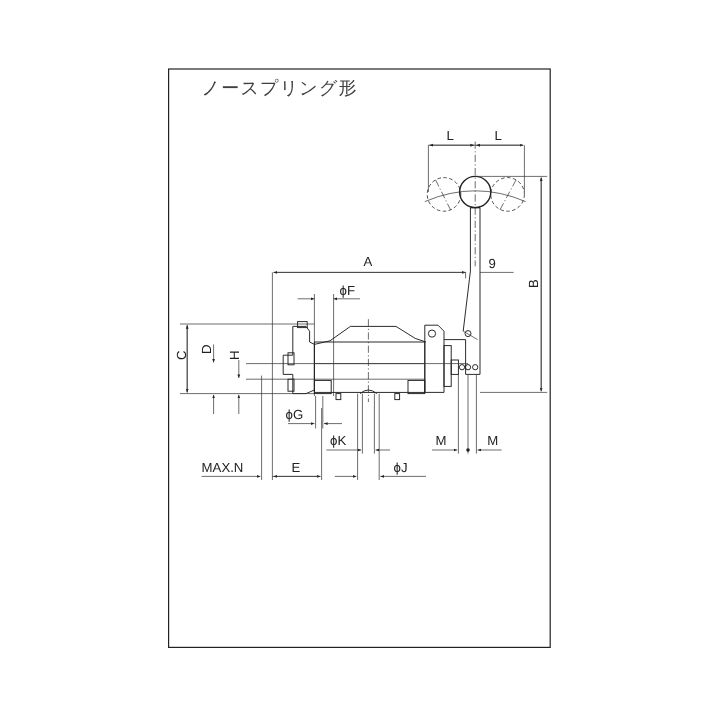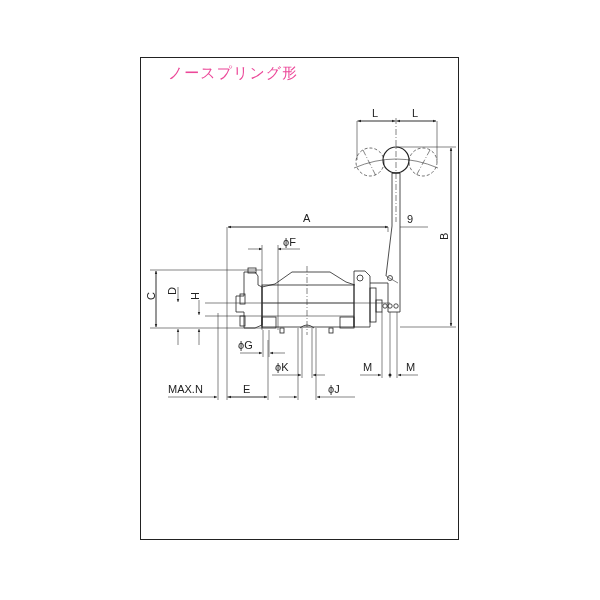--- a/index.html
+++ b/index.html
@@ -1,18 +1,18 @@
 <!DOCTYPE html>
 <html><head>
 <meta charset="utf-8">
 <style>
   html, body { margin:0; padding:0; background:#ffffff; }
   body { width:600px; height:600px; position:relative; overflow:hidden; font-family:"Liberation Sans", "DejaVu Sans", sans-serif; }
   #frame { position:absolute; left:140px; top:57px; width:319px; height:483px; border:1.5px solid #222; box-sizing:border-box; }
-  #title { position:absolute; left:168px; top:64px; font-size:15px; color:#ec4899; letter-spacing:1px; font-family:"DejaVu Sans", sans-serif; }
+  #title { position:absolute; left:168px; top:64px; font-size:15px; color:#404040; letter-spacing:1px; font-family:"DejaVu Sans", sans-serif; }
   svg { position:absolute; left:0; top:0; }
   .dim { font-size:11px; fill:#222; font-family:"Liberation Sans", sans-serif; }
   .ln { stroke:#222; stroke-width:0.8; fill:none; }
   .thick { stroke:#222; stroke-width:1.2; fill:none; }
   .thin { stroke:#333; stroke-width:0.6; fill:none; }
   .dash { stroke:#333; stroke-width:0.7; fill:none; stroke-dasharray:3 2; }
   .dashdot { stroke:#333; stroke-width:0.6; fill:none; stroke-dasharray:6 2 1 2; }
 </style>
 </head>
 <body>

